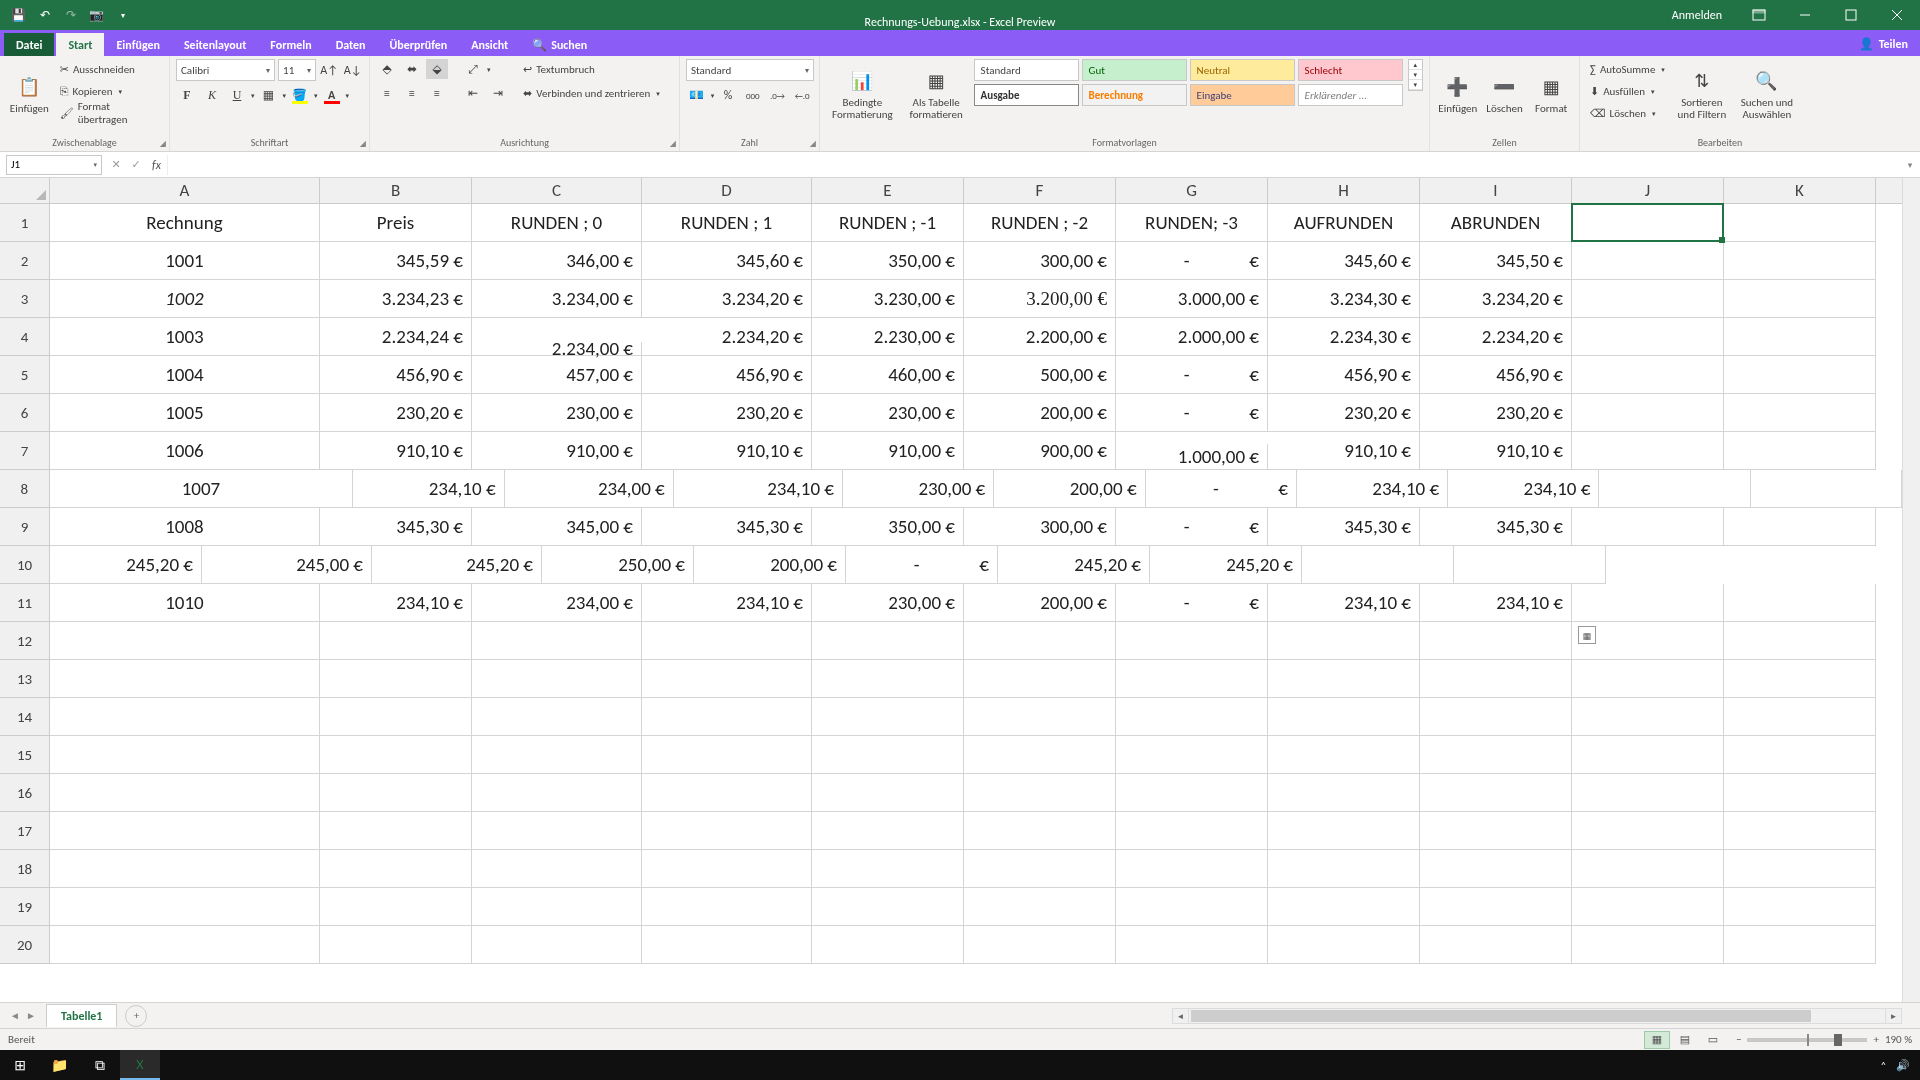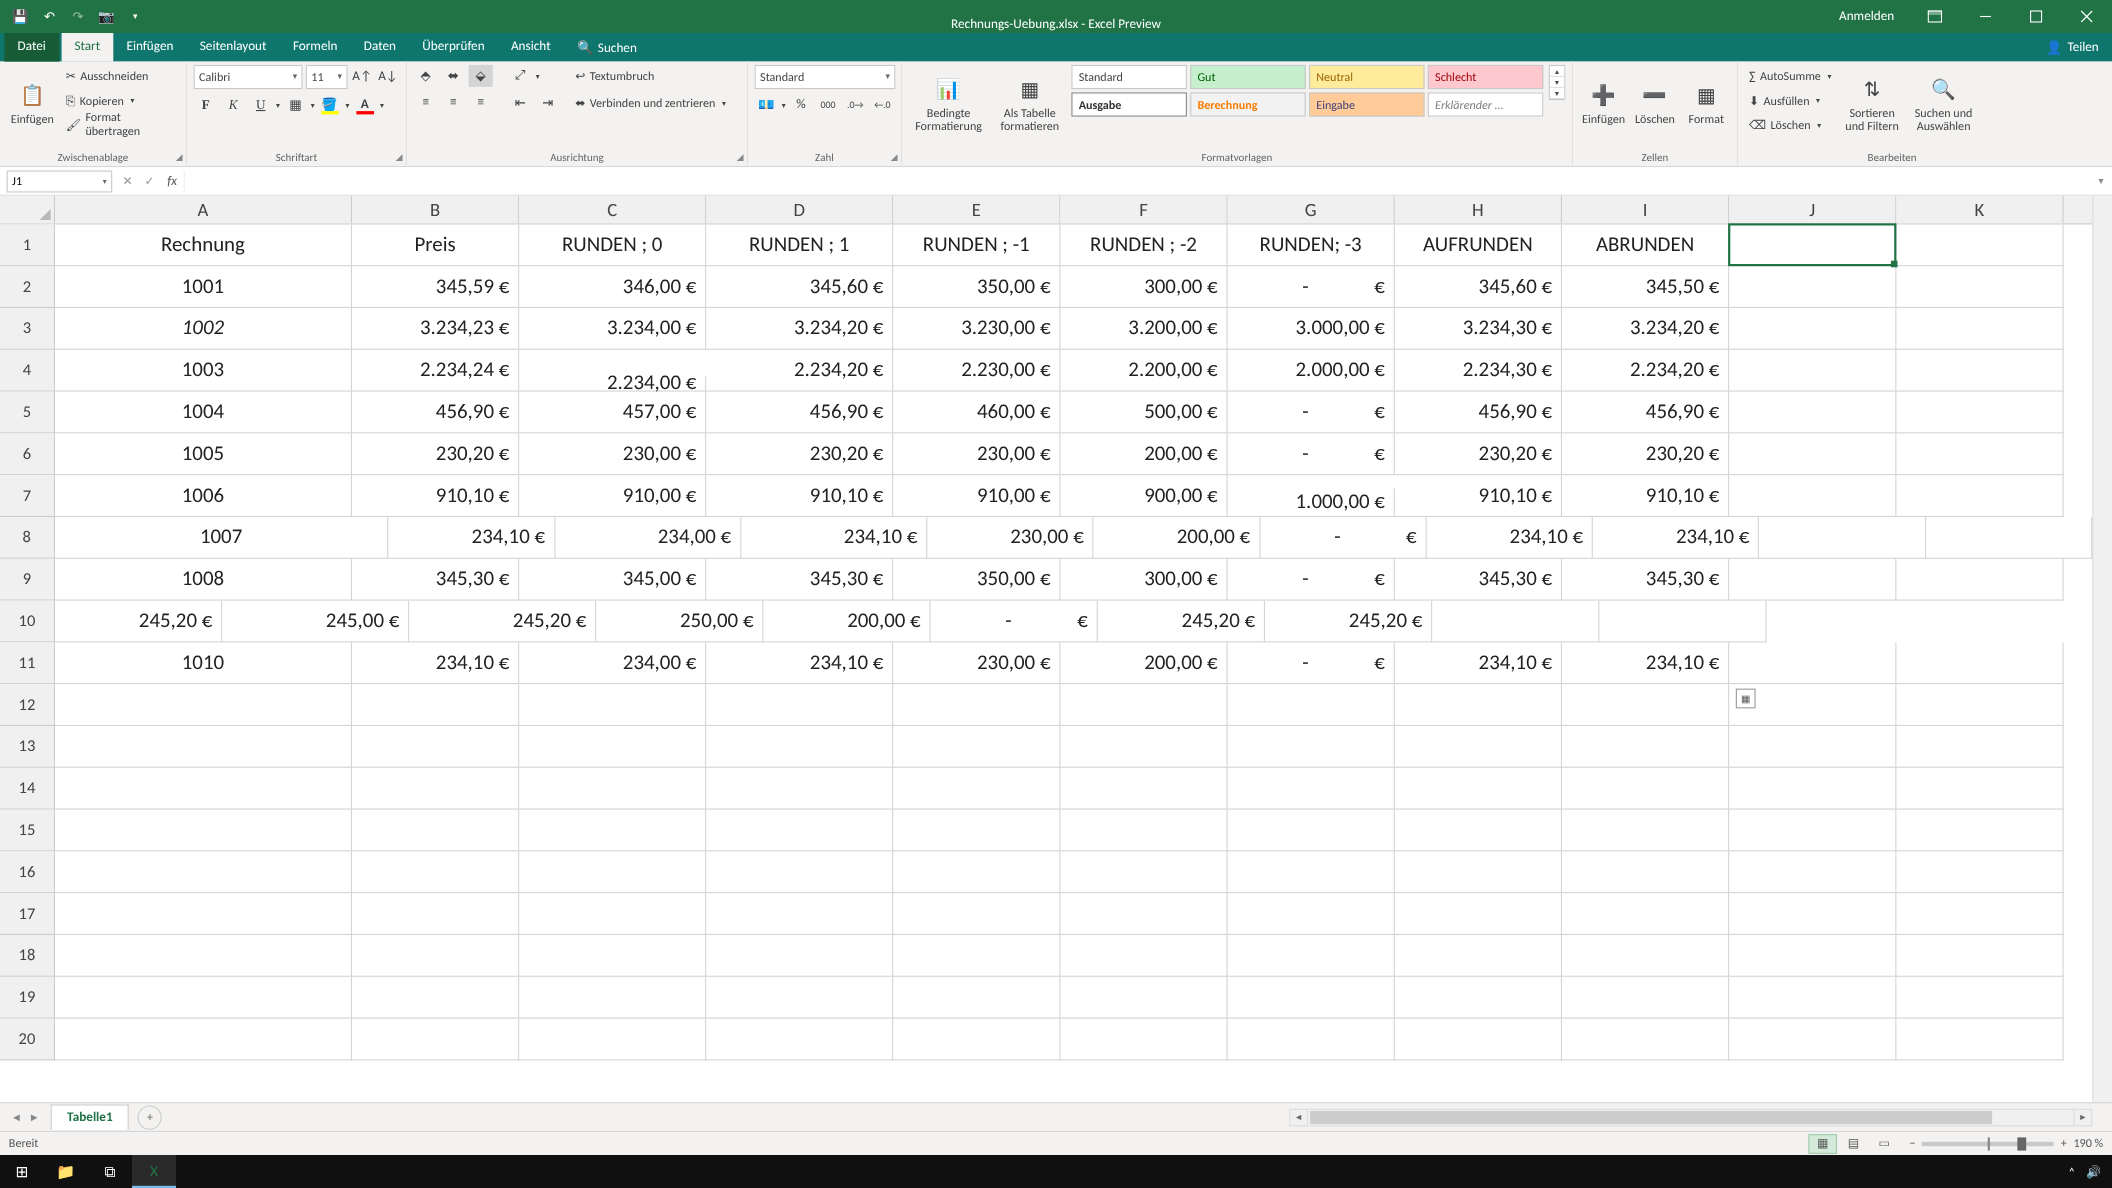--- a/index.html
+++ b/index.html
@@ -9,21 +9,21 @@
 .titlebar { height:30px; background:#217346; color:#fff; display:flex; align-items:center; font-size:12px; position:relative; }
 .titlebar .qat { display:flex; align-items:center; gap:4px; padding-left:8px; }
 .titlebar .qat span { width:22px; height:22px; display:flex; align-items:center; justify-content:center; font-size:12px; }
 .titlebar .title { position:absolute; left:50%; transform:translateX(-50%); font-size:12px;margin-top:14px; }
 .titlebar .winbtns { margin-left:auto; display:flex; align-items:center; }
 .titlebar .winbtns .txt { font-size:12px; padding:0 14px; }
 .titlebar .winbtns .ic { width:46px; height:30px; display:flex; align-items:center; justify-content:center; font-size:11px; }
 .titlebar .winbtns .ic svg{ stroke:#fff; }
 
 
-.tabs { height:26px; background:#0f766e; display:flex; padding-left:4px; color:#fff; font-size:12px; }
+.tabs { height:26px; background:#8b5cf6; display:flex; align-items:flex-end; padding-left:4px; color:#fff; font-size:12px;font-weight:bold; }
 .tabs .tab { padding:5px 12px 4px; cursor:default; }
 .tabs .tab.active { background:#f3f2f1; color:#217346; }
 .tabs .tab.file { background:#185c37; color:#fff; margin-right:2px; }
 .tabs .spacer { flex:1; }
 .tabs .share { padding:5px 12px; display:flex; align-items:center; gap:4px; }
 
 
 .ribbon { height:96px; background:#f3f2f1; border-bottom:1px solid #d4d4d4; display:flex; font-size:11px; color:#444; }
 .group { border-right:1px solid #e1e1e1; display:flex; flex-direction:column; padding:3px 6px 0; position:relative; }
 .group .glabel { text-align:center; font-size:10px; color:#666; padding:1px 0 2px; margin-top:auto; }
@@ -407,21 +407,21 @@
         <div class="cell" style="width: 152px;"></div>
         <div class="cell" style="width: 152px;"></div>
       </div>
       <div class="row">
         <div class="rowh">3</div>
         <div class="cell center" style="width: 270px; font-style: italic;">1002</div>
         <div class="cell right" style="width: 152px;">3.234,23 €</div>
         <div class="cell right" style="width: 170px;">3.234,00 €</div>
         <div class="cell right" style="width: 170px;">3.234,20 €</div>
         <div class="cell right" style="width: 152px;">3.230,00 €</div>
-        <div class="cell right" style="width: 152px;">3.200,00 €</div>
+        <div class="cell right" style="width: 152px; font-family: Liberation Serif, serif;">3.200,00 €</div>
         <div class="cell right" style="width: 152px;">3.000,00 €</div>
         <div class="cell right" style="width: 152px;">3.234,30 €</div>
         <div class="cell right" style="width: 152px;">3.234,20 €</div>
         <div class="cell" style="width: 152px;"></div>
         <div class="cell" style="width: 152px;"></div>
       </div>
       <div class="row">
         <div class="rowh">4</div>
         <div class="cell center" style="width: 270px;">1003</div>
         <div class="cell right" style="width: 152px;">2.234,24 €</div>

